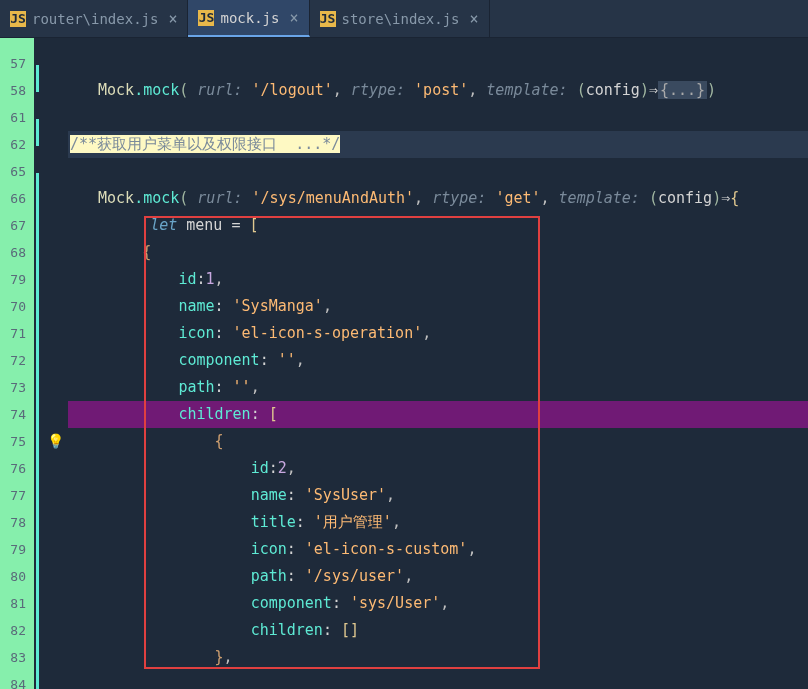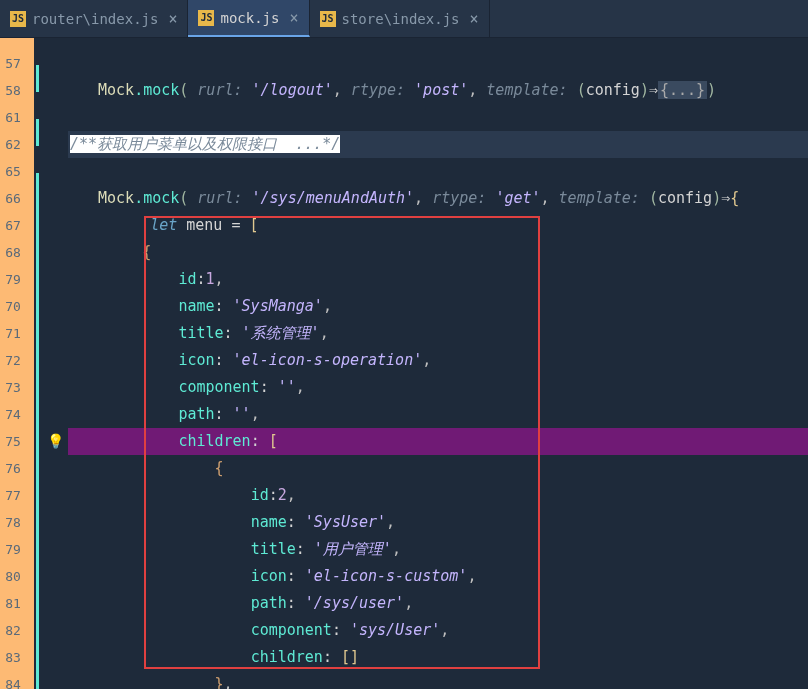--- a/index.html
+++ b/index.html
@@ -33,37 +33,37 @@
       border-bottom: 2px solid #6aa5e8;
       color: #d4d4d4;
     }
     .tab .js-icon {
       width: 16px;
       height: 16px;
       background: #e8b84a;
       display: flex;
       align-items: center;
       justify-content: center;
-      font-size: 10px;
+      font-size: 13px;
       font-weight: bold;
       color: #1e2a3a;
     }
     .tab .close {
       color: #8899aa;
       font-size: 15px;
       margin-left: 4px;
     }
     .editor {
       display: flex;
       height: calc(100% - 38px);
     }
     .gutter {
       width: 34px;
-      background: #fdba74;
-      text-align: center;
+      background: #86efac;
+      text-align: right;
       color: #5a6a7a;
       font-size: 13px;
       padding-top: 12px;
       user-select: none;
     }
     .gutter .ln {
       height: 27px;
       line-height: 27px;
       padding-right: 8px;
     }
@@ -108,23 +108,23 @@
       background: #2b3a4f;
     }
     .line.hl-current {
       background: #701a75;
     }
     .c-kw { color: #6aa5c8; font-style: italic; margin-left: 44px; }
     .c-obj { color: #dcdcb8; margin-left: 28px; }
     .c-method { color: #5eead4; }
     .c-paren { color: #a2b8a2; }
     .c-param { color: #7a8a9a; font-style: italic; }
-    .c-string { color: #c4b5fd; font-style: italic; }
+    .c-string { color: #fdba74; }
     .c-comma { color: #c0c0c0; }
-    .c-comment { color: #7a8a9a; font-style: italic; background: #ffffff; }
+    .c-comment { color: #7a8a9a; background: #fef9c3; }
     .c-prop { color: #5eead4; }
     .c-num { color: #c8a8e0; }
     .c-op { color: #d4d4d4; }
     .c-brace { color: #e0c890; }
     .c-brace2 { color: #d0a070; }
     .c-fold { background: #3a4a5f; color: #aaa; padding: 0 2px; }
     .red-box {
       position: absolute;
       border: 2px solid #e04040;
       pointer-events: none;
@@ -214,21 +214,20 @@
     <div class="line"></div>
     <div class="line"><span class="c-obj">Mock</span><span class="c-method">.mock</span><span class="c-paren">(</span><span class="c-param"> rurl: </span><span class="c-string">'/logout'</span><span class="c-comma">,</span><span class="c-param"> rtype: </span><span class="c-string">'post'</span><span class="c-comma">,</span><span class="c-param"> template: </span><span class="c-paren">(</span><span class="c-op">config</span><span class="c-paren">)</span><span class="c-op">⇒</span><span class="c-fold">{...}</span><span class="c-paren">)</span></div>
     <div class="line"></div>
     <div class="line hl"><span class="c-comment">/**获取用户菜单以及权限接口  ...*/</span></div>
     <div class="line"></div>
     <div class="line"><span class="c-obj">Mock</span><span class="c-method">.mock</span><span class="c-paren">(</span><span class="c-param"> rurl: </span><span class="c-string">'/sys/menuAndAuth'</span><span class="c-comma">,</span><span class="c-param"> rtype: </span><span class="c-string">'get'</span><span class="c-comma">,</span><span class="c-param"> template: </span><span class="c-paren">(</span><span class="c-op">config</span><span class="c-paren">)</span><span class="c-op">⇒</span><span class="c-brace">{</span></div>
     <div class="line">    <span class="c-kw">let</span><span class="c-op"> menu = </span><span class="c-brace">[</span></div>
     <div class="line">        <span class="c-brace2">{</span></div>
     <div class="line">            <span class="c-prop">id</span><span class="c-op">:</span><span class="c-num">1</span><span class="c-comma">,</span></div>
     <div class="line">            <span class="c-prop">name</span><span class="c-op">: </span><span class="c-string">'SysManga'</span><span class="c-comma">,</span></div>
-    <div class="line">            <span class="c-prop">title</span><span class="c-op">: </span><span class="c-string">'系统管理'</span><span class="c-comma">,</span></div>
     <div class="line">            <span class="c-prop">icon</span><span class="c-op">: </span><span class="c-string">'el-icon-s-operation'</span><span class="c-comma">,</span></div>
     <div class="line">            <span class="c-prop">component</span><span class="c-op">: </span><span class="c-string">''</span><span class="c-comma">,</span></div>
     <div class="line">            <span class="c-prop">path</span><span class="c-op">: </span><span class="c-string">''</span><span class="c-comma">,</span></div>
     <div class="line hl-current">            <span class="c-prop">children</span><span class="c-op">: </span><span class="c-brace">[</span></div>
     <div class="line">                <span class="c-brace2">{</span></div>
     <div class="line">                    <span class="c-prop">id</span><span class="c-op">:</span><span class="c-num">2</span><span class="c-comma">,</span></div>
     <div class="line">                    <span class="c-prop">name</span><span class="c-op">: </span><span class="c-string">'SysUser'</span><span class="c-comma">,</span></div>
     <div class="line">                    <span class="c-prop">title</span><span class="c-op">: </span><span class="c-string">'用户管理'</span><span class="c-comma">,</span></div>
     <div class="line">                    <span class="c-prop">icon</span><span class="c-op">: </span><span class="c-string">'el-icon-s-custom'</span><span class="c-comma">,</span></div>
     <div class="line">                    <span class="c-prop">path</span><span class="c-op">: </span><span class="c-string">'/sys/user'</span><span class="c-comma">,</span></div>

